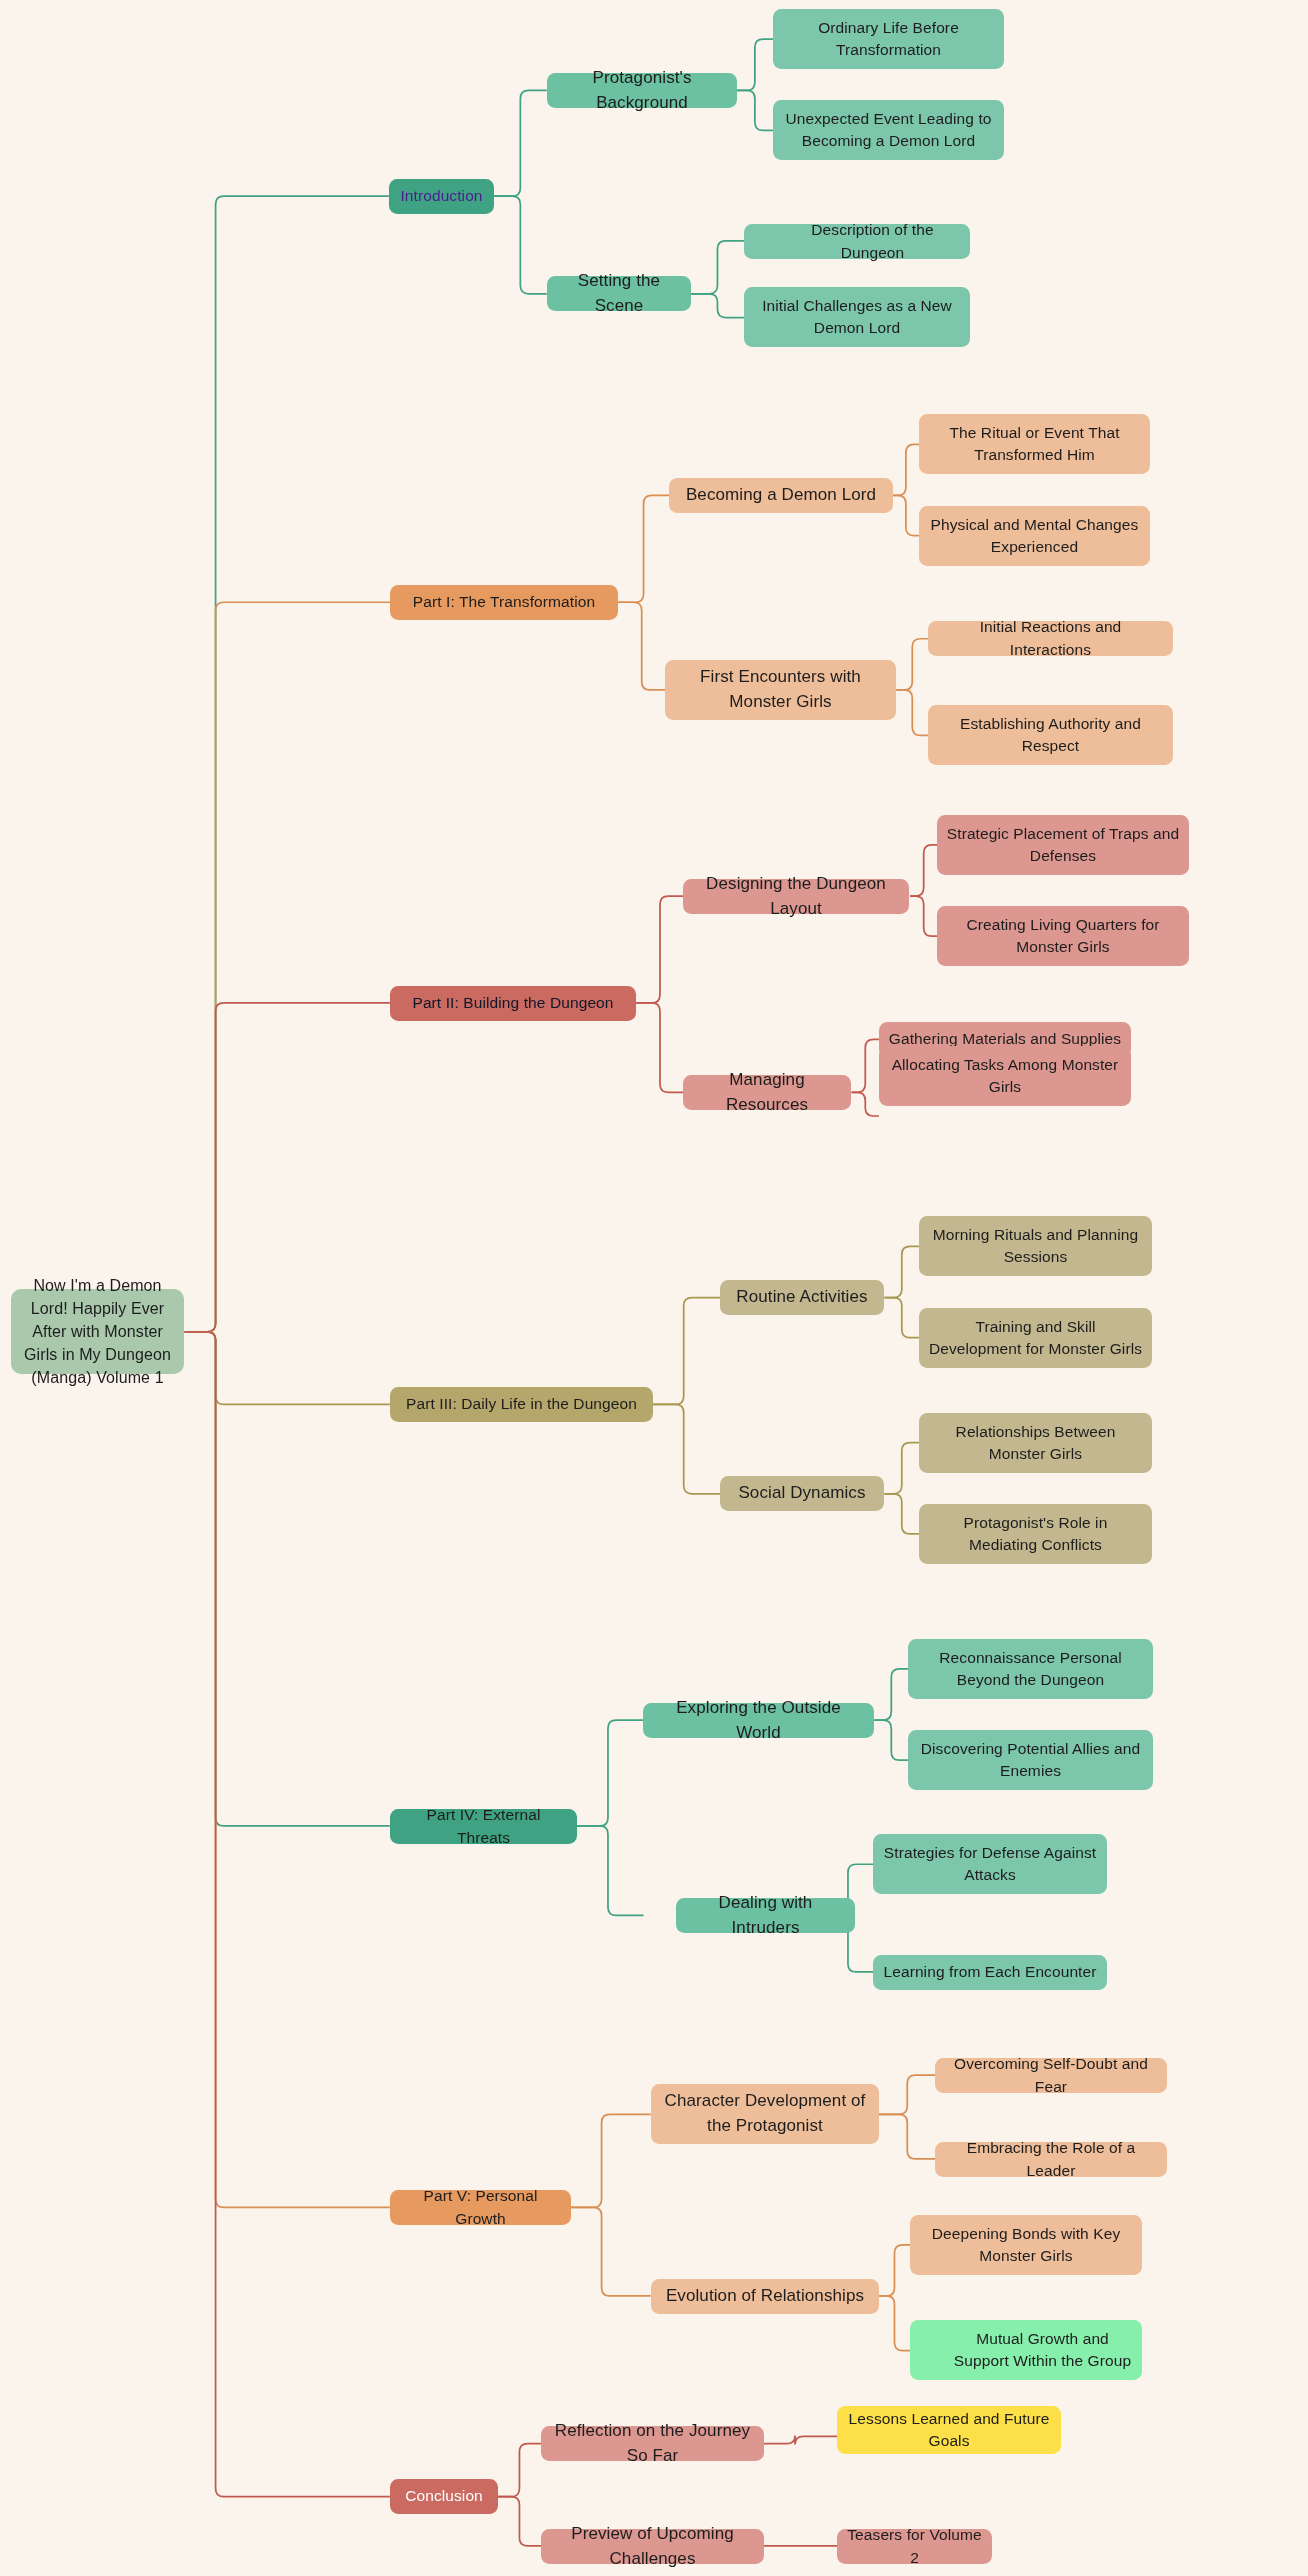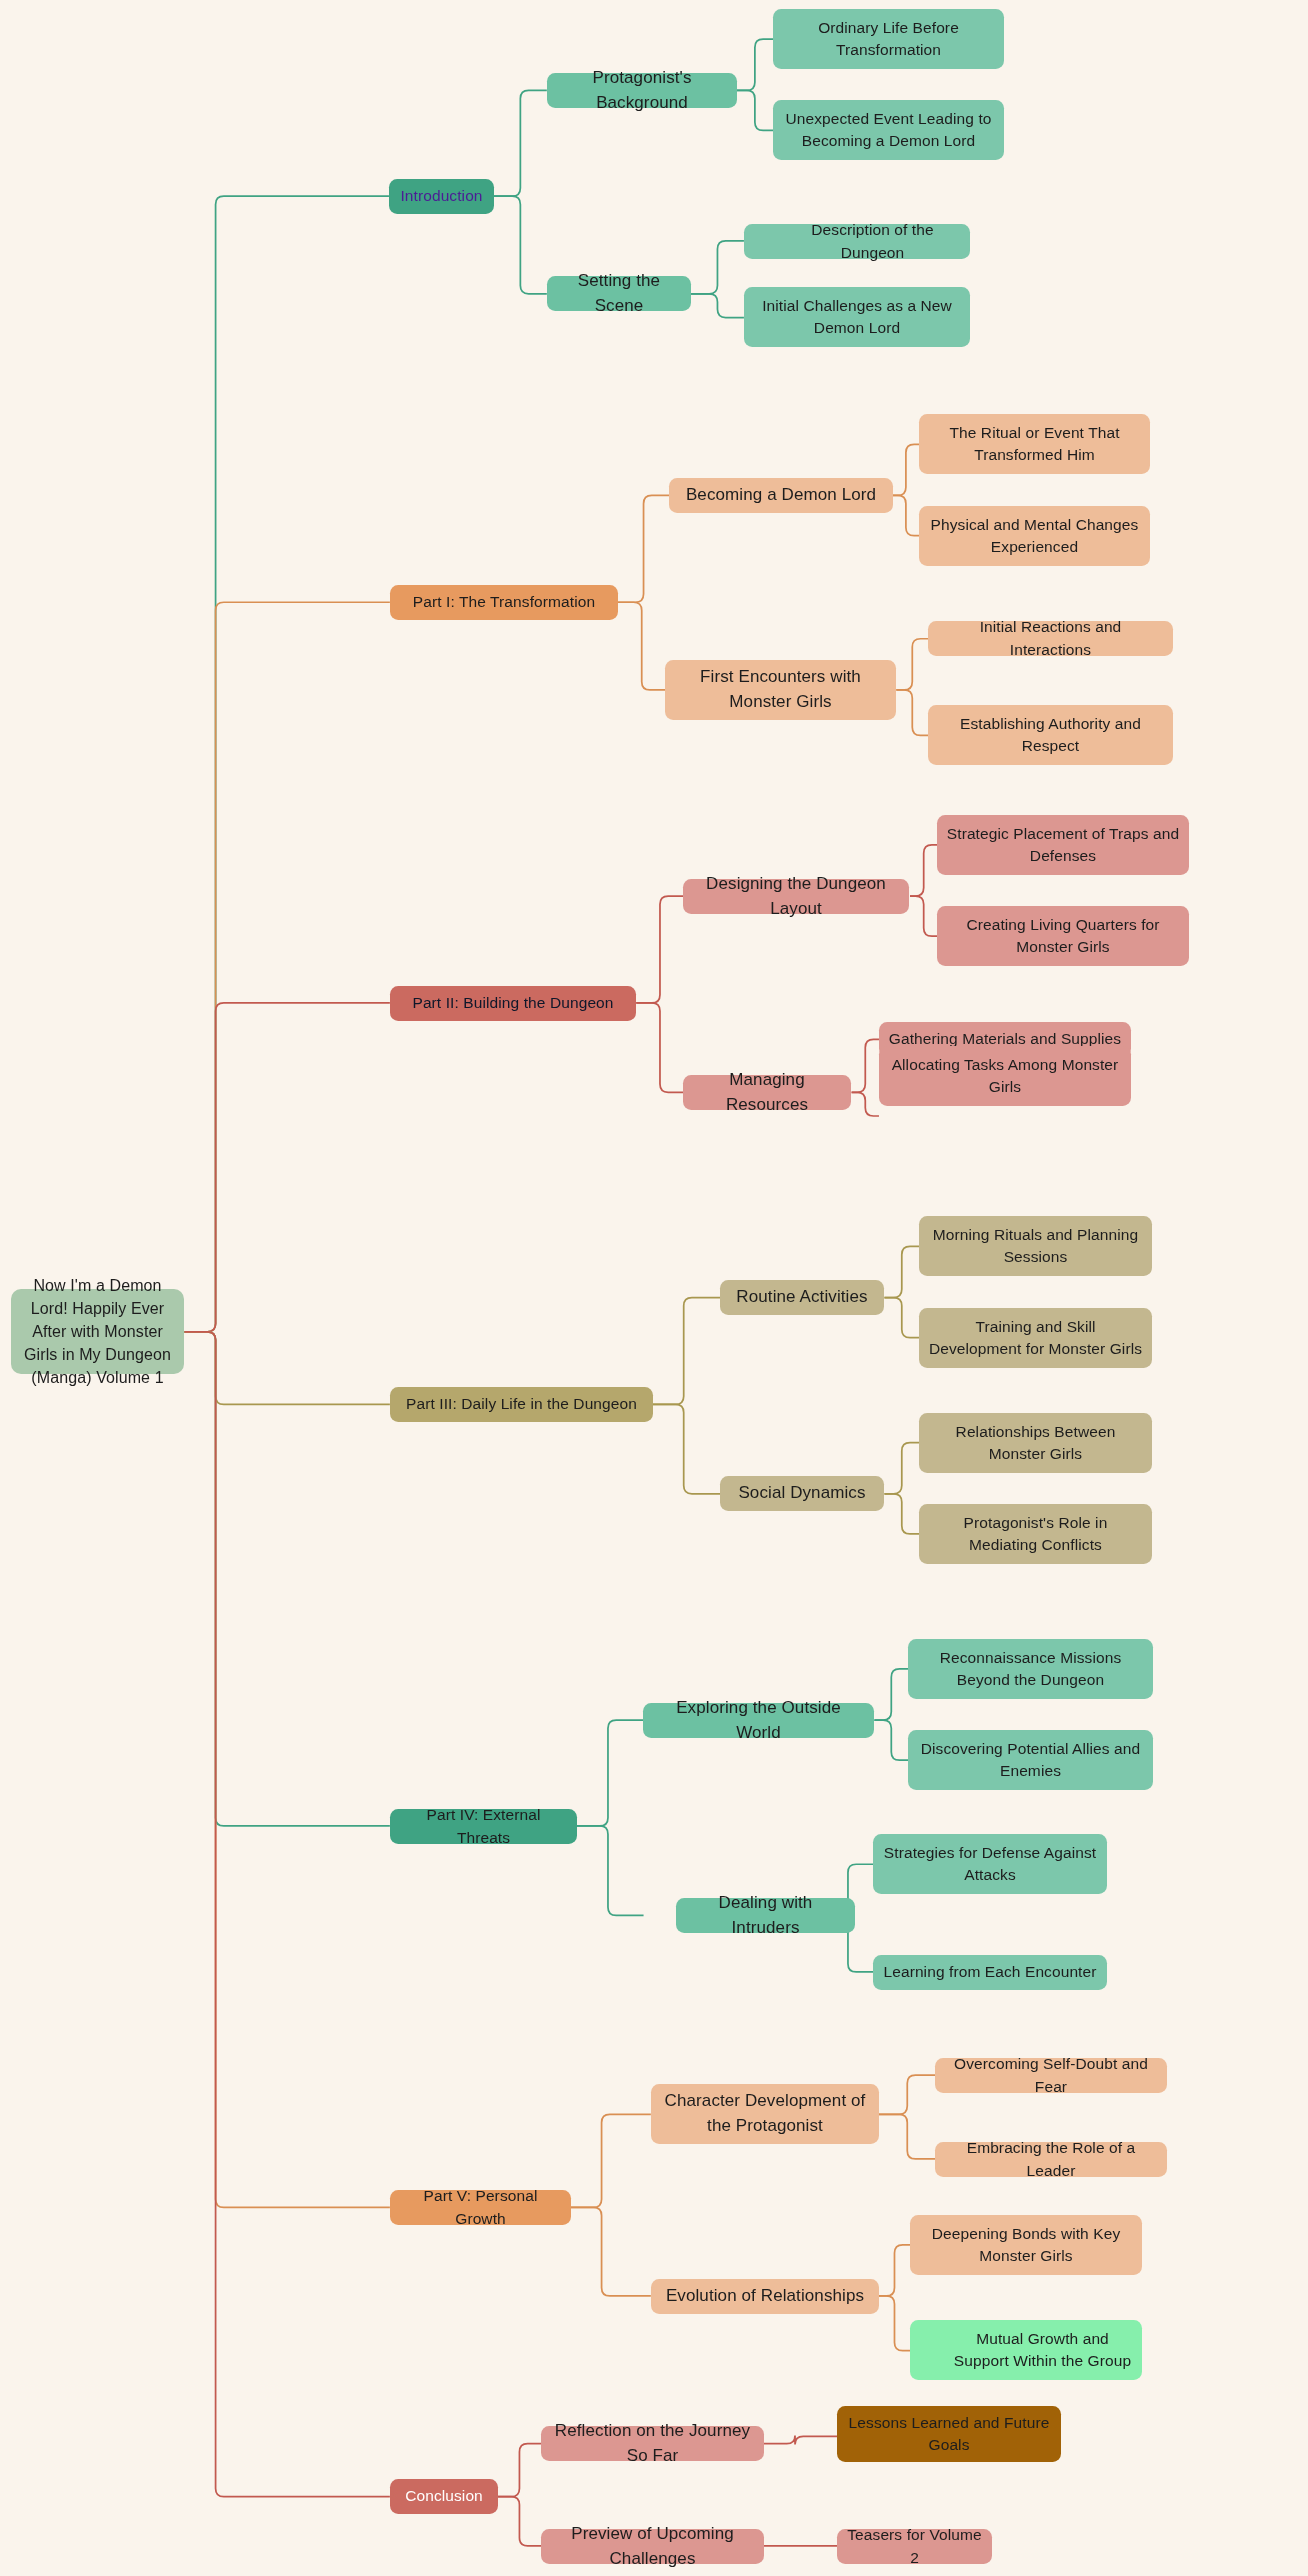--- a/index.html
+++ b/index.html
@@ -121,32 +121,32 @@
       <div class="node lvl3" style="left: 879px; top: 1046px; width: 252px; height: 60px; background: rgb(220, 151, 145);">Allocating Tasks Among Monster Girls</div>
       <div class="node lvl1" style="left: 390px; top: 1387px; width: 263px; height: 35px; background: rgb(181, 167, 108); color: rgb(29, 29, 29);">Part III: Daily Life in the Dungeon</div>
       <div class="node lvl2" style="left: 720px; top: 1280px; width: 164px; height: 35px; background: rgb(195, 183, 143);">Routine Activities</div>
       <div class="node lvl3" style="left: 919px; top: 1216px; width: 233px; height: 60px; background: rgb(195, 183, 143);">Morning Rituals and Planning Sessions</div>
       <div class="node lvl3" style="left: 919px; top: 1308px; width: 233px; height: 60px; background: rgb(195, 183, 143);">Training and Skill Development for Monster Girls</div>
       <div class="node lvl2" style="left: 720px; top: 1476px; width: 164px; height: 35px; background: rgb(195, 183, 143);">Social Dynamics</div>
       <div class="node lvl3" style="left: 919px; top: 1413px; width: 233px; height: 60px; background: rgb(195, 183, 143);">Relationships Between Monster Girls</div>
       <div class="node lvl3" style="left: 919px; top: 1504px; width: 233px; height: 60px; background: rgb(195, 183, 143);">Protagonist's Role in Mediating Conflicts</div>
       <div class="node lvl1" style="left: 390px; top: 1809px; width: 187px; height: 35px; background: rgb(63, 163, 131); color: rgb(29, 29, 29);">Part IV: External Threats</div>
       <div class="node lvl2" style="left: 643px; top: 1703px; width: 231px; height: 35px; background: rgb(108, 193, 162);">Exploring the Outside World</div>
-      <div class="node lvl3" style="left: 908px; top: 1639px; width: 245px; height: 60px; background: rgb(124, 199, 171);">Reconnaissance Missions Beyond the Dungeon</div>
+      <div class="node lvl3" style="left: 908px; top: 1639px; width: 245px; height: 60px; background: rgb(124, 199, 171);">Reconnaissance Personal Beyond the Dungeon</div>
       <div class="node lvl3" style="left: 908px; top: 1730px; width: 245px; height: 60px; background: rgb(124, 199, 171);">Discovering Potential Allies and Enemies</div>
       <div class="node lvl2" style="left: 643px; top: 1898px; width: 179px; height: 35px; background: rgb(108, 193, 162); margin-left: 33px;">Dealing with Intruders</div>
       <div class="node lvl3" style="left: 873px; top: 1834px; width: 234px; height: 60px; background: rgb(124, 199, 171);">Strategies for Defense Against Attacks</div>
       <div class="node lvl3" style="left: 873px; top: 1955px; width: 234px; height: 35px; background: rgb(124, 199, 171);">Learning from Each Encounter</div>
       <div class="node lvl1" style="left: 390px; top: 2190px; width: 181px; height: 35px; background: rgb(231, 154, 95); color: rgb(29, 29, 29);">Part V: Personal Growth</div>
       <div class="node lvl2" style="left: 651px; top: 2084px; width: 228px; height: 60px; background: rgb(238, 189, 153);">Character Development of the Protagonist</div>
       <div class="node lvl3" style="left: 935px; top: 2058px; width: 232px; height: 35px; background: rgb(238, 189, 153);">Overcoming Self-Doubt and Fear</div>
       <div class="node lvl3" style="left: 935px; top: 2142px; width: 232px; height: 35px; background: rgb(238, 189, 153);">Embracing the Role of a Leader</div>
       <div class="node lvl2" style="left: 651px; top: 2279px; width: 228px; height: 35px; background: rgb(238, 189, 153);">Evolution of Relationships</div>
       <div class="node lvl3" style="left: 910px; top: 2215px; width: 232px; height: 60px; background: rgb(238, 189, 153);">Deepening Bonds with Key Monster Girls</div>
       <div class="node lvl3" style="left: 910px; top: 2320px; width: 232px; height: 60px; background: #86efac; padding-left: 42px;">Mutual Growth and Support Within the Group</div>
       <div class="node lvl1" style="left: 390px; top: 2479px; width: 108px; height: 35px; background: rgb(203, 106, 96); color: rgb(255, 255, 255);">Conclusion</div>
       <div class="node lvl2" style="left: 541px; top: 2426px; width: 223px; height: 35px; background: rgb(220, 151, 145);">Reflection on the Journey So Far</div>
-      <div class="node lvl3" style="left: 837px; top: 2406px; width: 224px; height: 56px; background: #a16207;">Lessons Learned and Future Goals</div>
+      <div class="node lvl3" style="left: 837px; top: 2406px; width: 224px; height: 48px; background: #fde047;">Lessons Learned and Future Goals</div>
       <div class="node lvl2" style="left: 541px; top: 2529px; width: 223px; height: 35px; background: rgb(220, 151, 145);">Preview of Upcoming Challenges</div>
       <div class="node lvl3" style="left: 837px; top: 2529px; width: 155px; height: 35px; background: rgb(220, 151, 145);">Teasers for Volume 2</div>
     </div>
 </div>
 
 
 </body></html>

